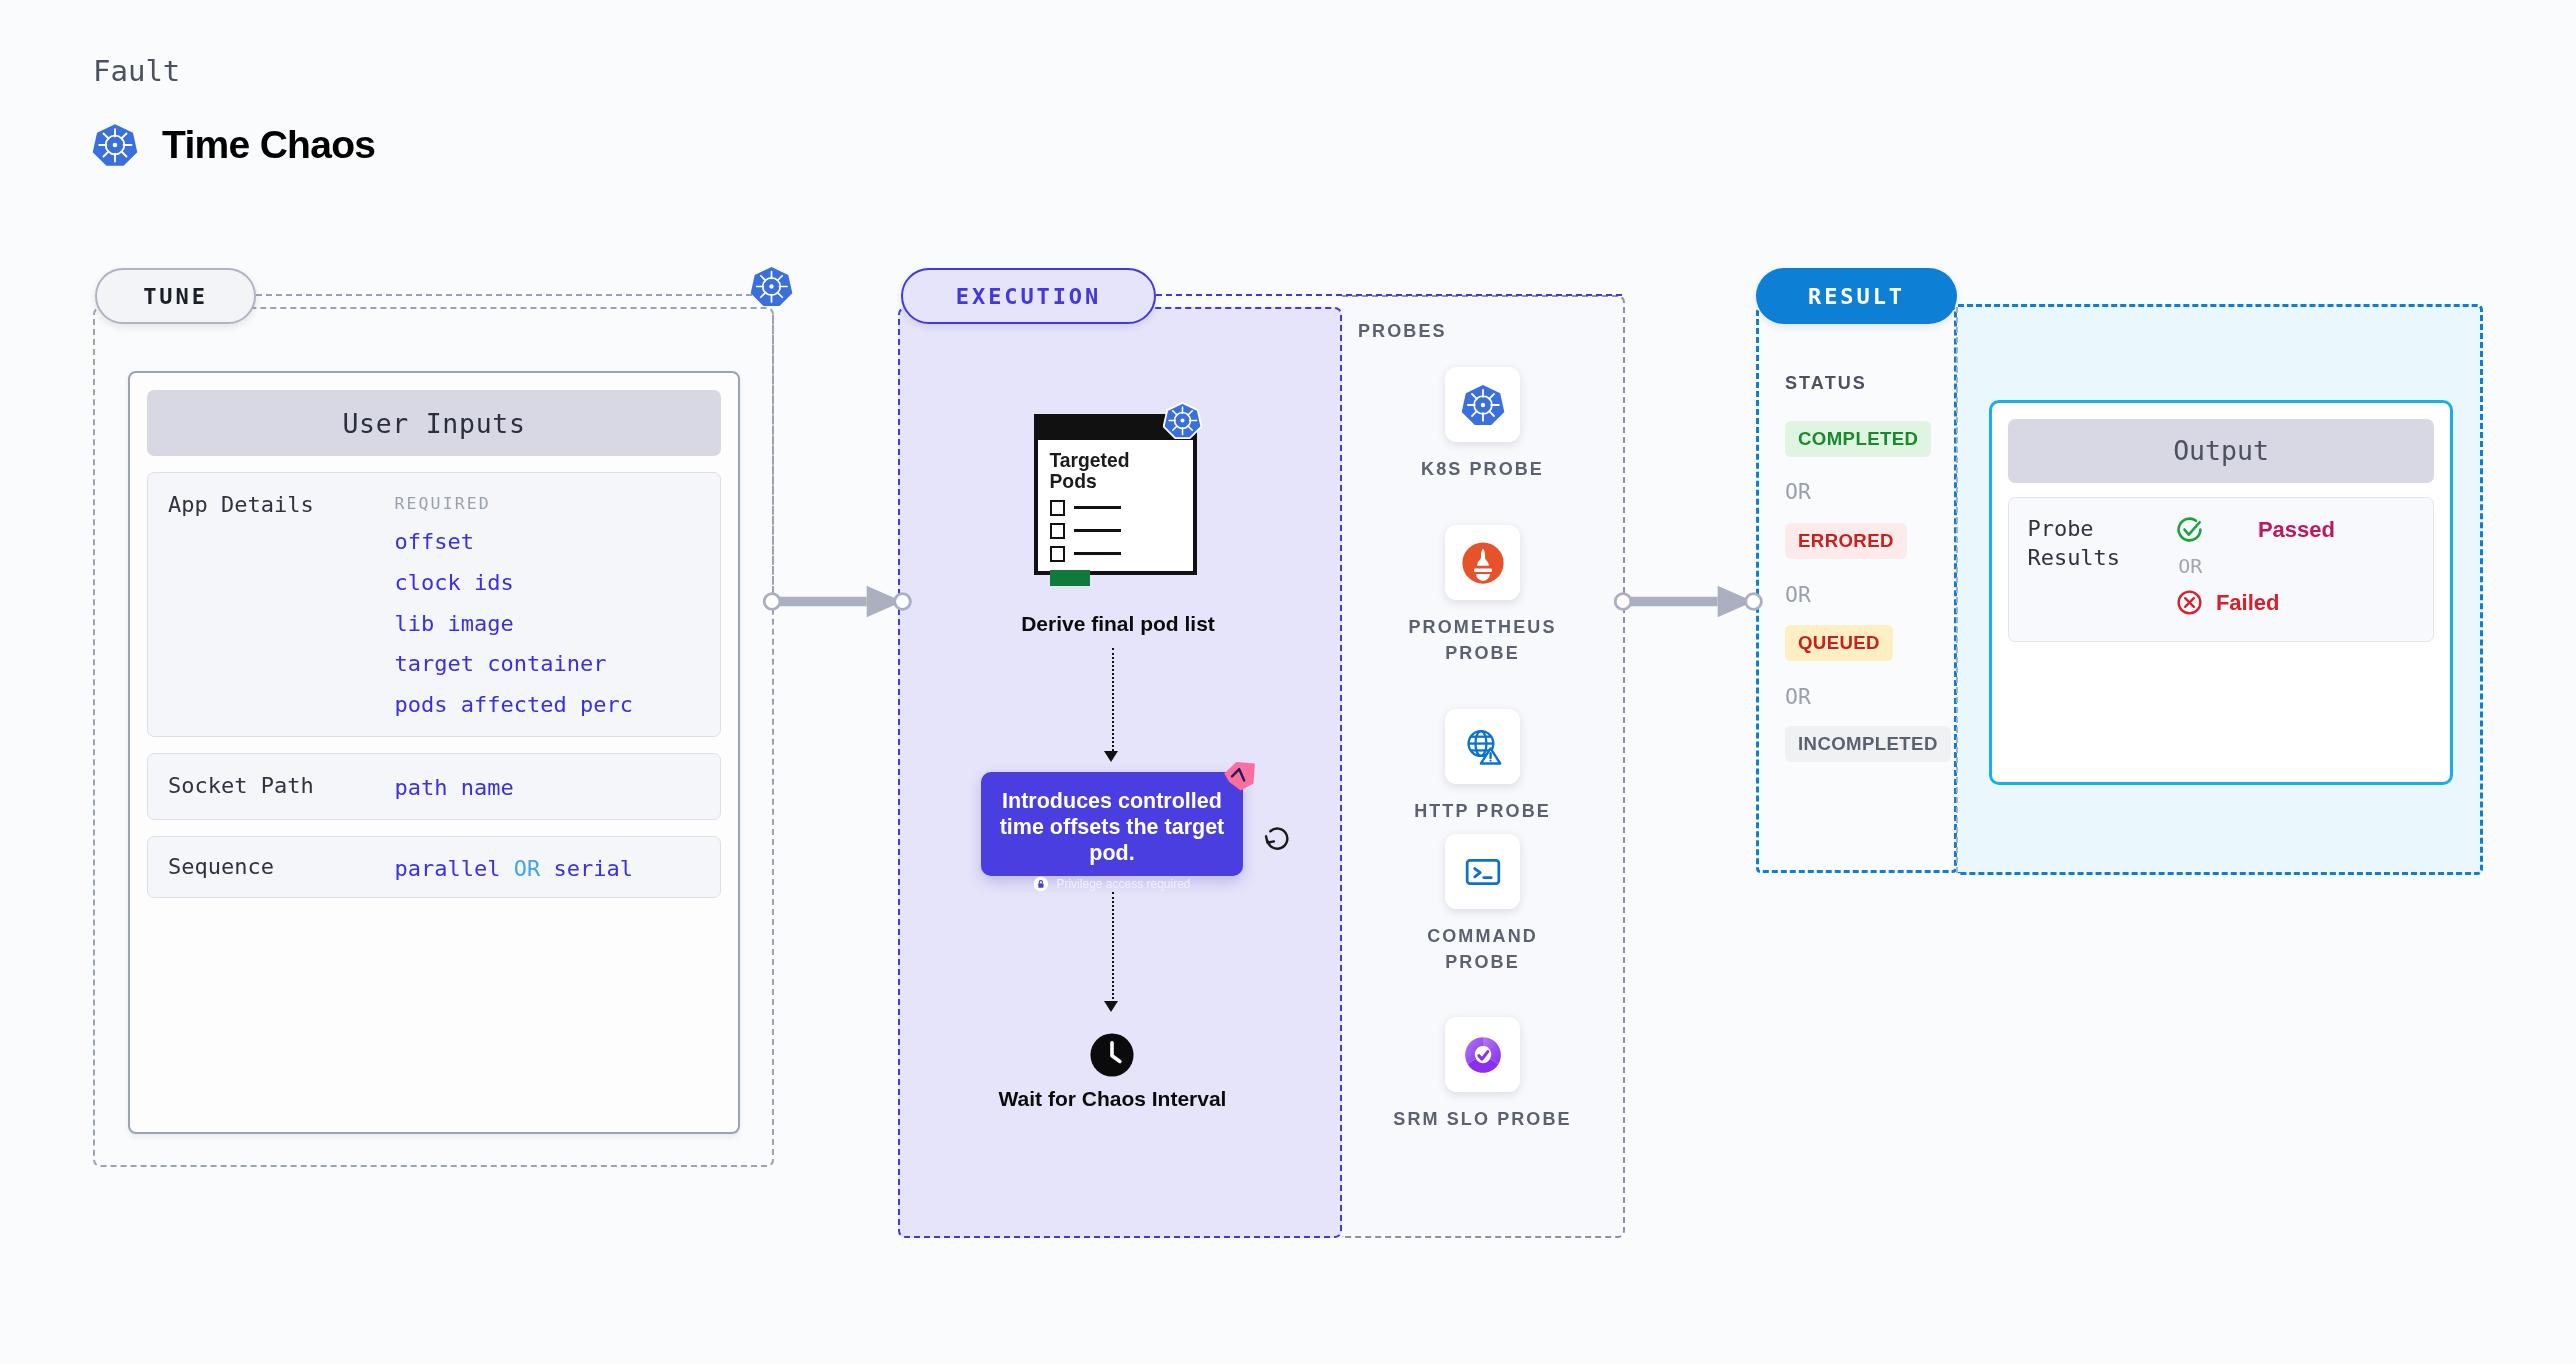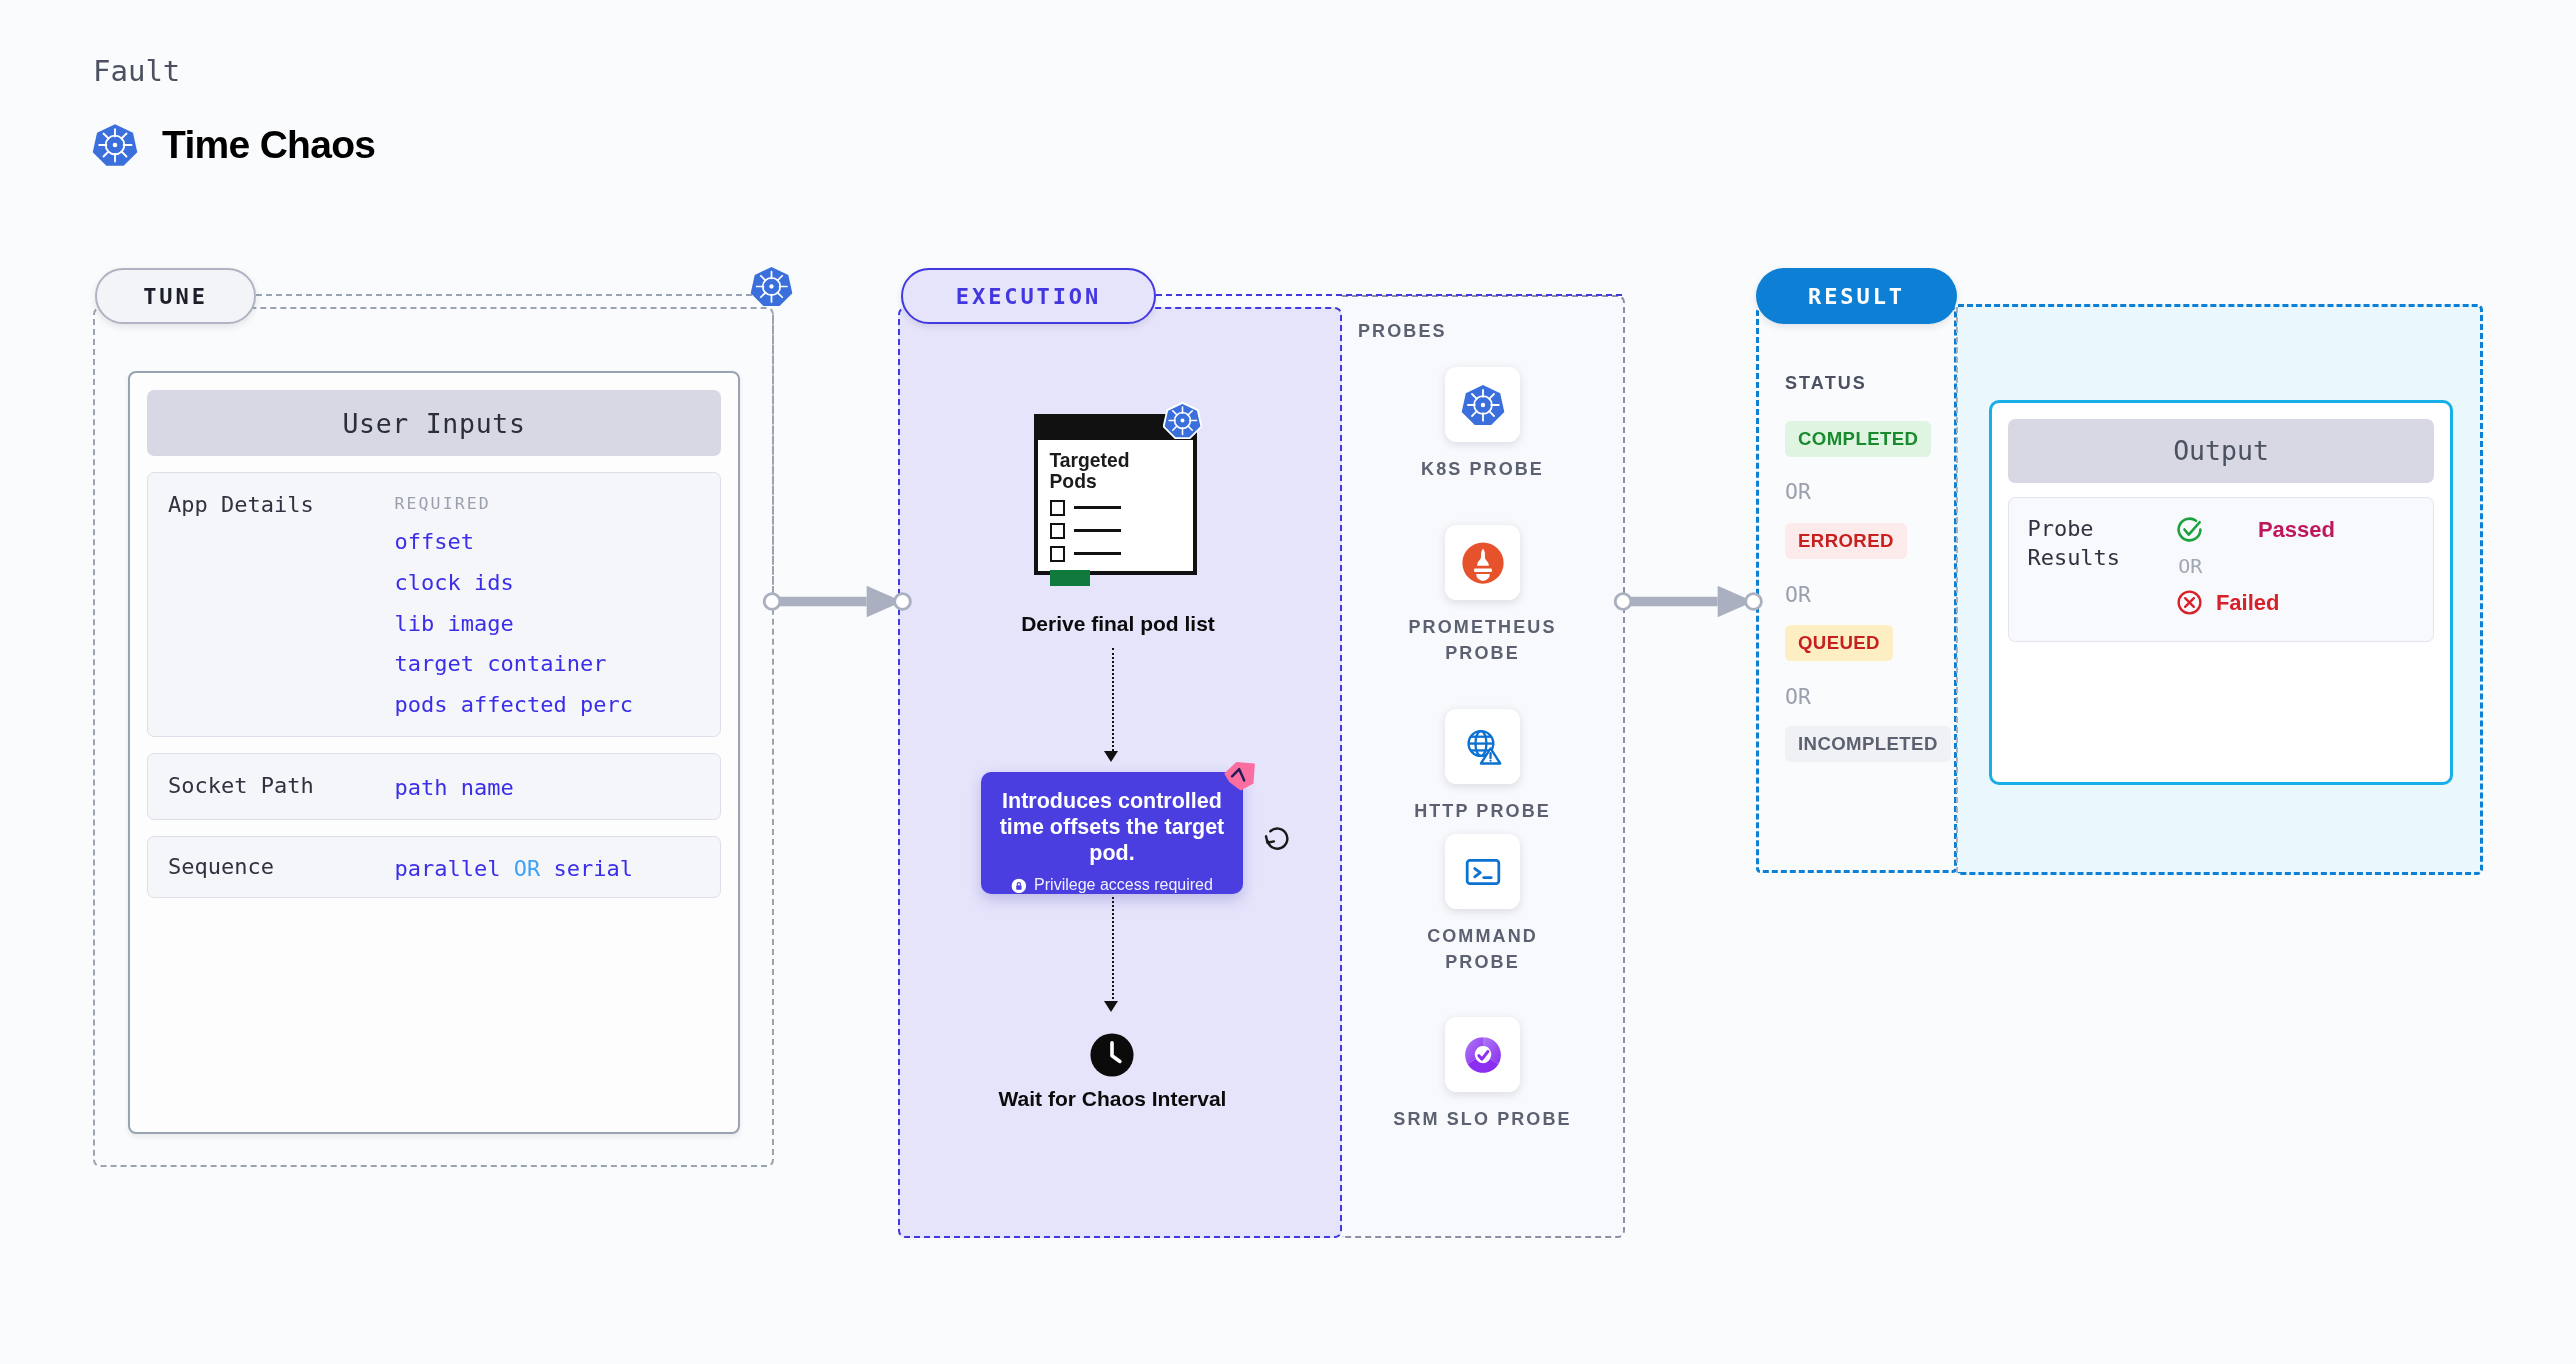--- a/index.html
+++ b/index.html
@@ -146,31 +146,31 @@
   .vconn {
     position:absolute; left:1112px; width:0; border-left:2.9px dotted #111; z-index:2;
   }
   .varrow {
     position:absolute; left:1104px; width:0; height:0;
     border-left:7.9px solid transparent; border-right:7.9px solid transparent;
     border-top:11.5px solid #111; z-index:2;
   }
 
   #purple-box {
-    position:absolute; left:981px; top:772px; width:262px; height:122px;
+    position:absolute; left:981px; top:772px; width:262px; height:104px;
     background:#4a3ee0; border-radius:10px; z-index:3;
     padding:15.8px 18.6px 0; box-shadow:0 5.7px 14.3px rgba(50,40,160,.22);
   }
   #purple-text {
     color:#fff; font-size:21.5px; font-weight:bold; line-height:1.22; text-align:center;
   }
   #purple-badge {
     display:flex; align-items:center; justify-content:center; gap:7.2px; margin-top:10px;
   }
-  #purple-badge span { color:#f1f0ff; font-size:16px; }
+  #purple-badge span { color:#f1f0ff; font-size:12px; }
   #pink-sticker { position:absolute; right:-11.5px; top:-10px; z-index:4; }
   #refresh-icon { position:absolute; left:1261px; top:822px; z-index:3; }
 
   #clock-icon { position:absolute; left:1089px; top:1032px; z-index:3; }
   #wait-label {
     position:absolute; left:969px; top:1085px; width:287px; text-align:center;
     font-size:21px; font-weight:bold; color:#0b0b0b; line-height:1.35;
   }
 
   

